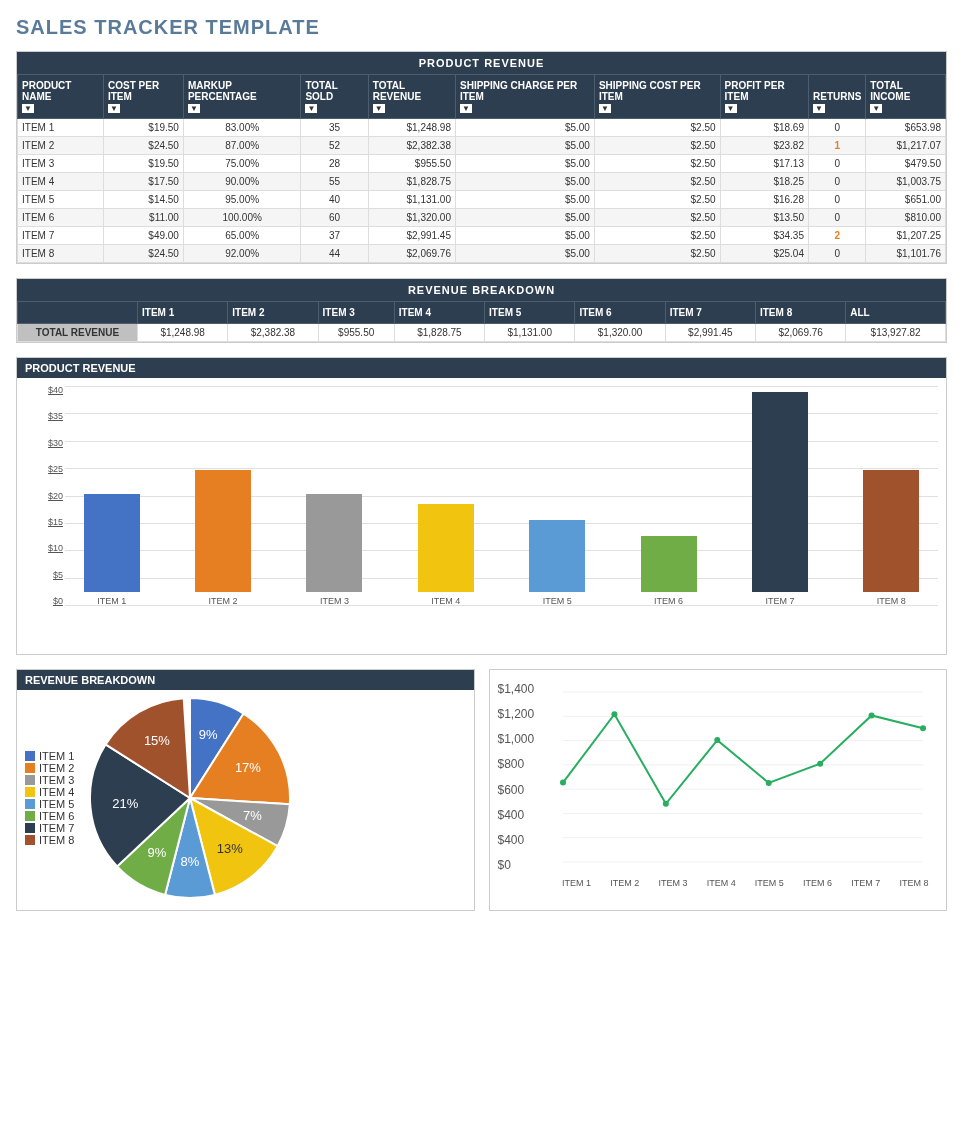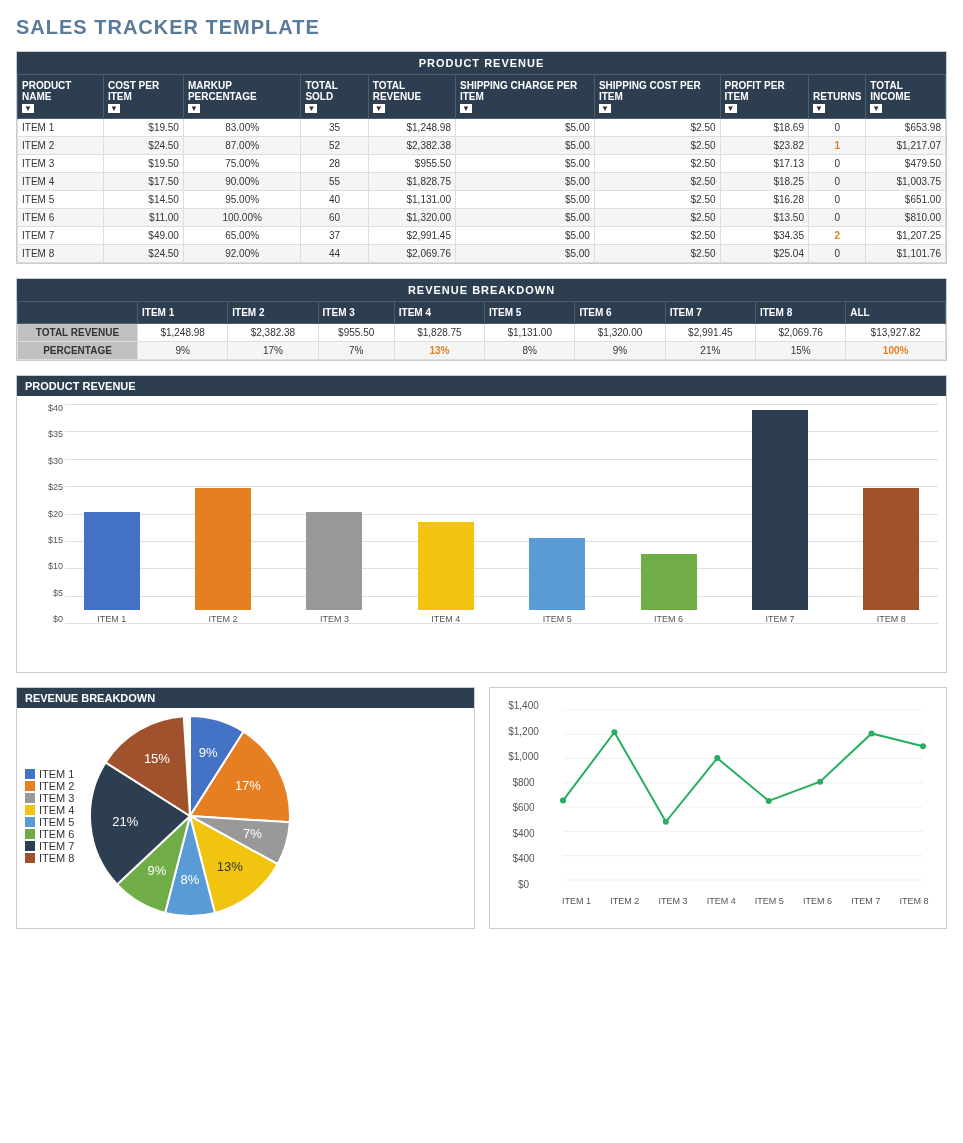--- a/index.html
+++ b/index.html
@@ -24,21 +24,21 @@
     .breakdown-table td.label { background: #c0c0c0; font-weight: bold; }
     .breakdown-table td.highlight { color: #e67e22; font-weight: bold; }
     .breakdown-table td { text-align: center; }
 
     
     .chart-section { border: 1px solid #ccc; padding: 8px; margin-bottom: 14px; }
     .chart-title { background: #2d3e50; color: #fff; font-size: 11px; font-weight: bold; padding: 4px 8px; margin: -8px -8px 8px -8px; }
 
     .bar-chart-container { position: relative; width: 100%; height: 260px; }
     .bar-chart-inner { display: flex; align-items: flex-end; height: 220px; padding-left: 40px; gap: 18px; position: relative; }
-    .y-axis { position: absolute; left: 0; top: 0; height: 220px; display: flex; flex-direction: column; justify-content: space-between; align-items: flex-end; width: 38px; font-size: 9px; color: #555; }
+    .y-axis { position: absolute; left: 0; top: 0; height: 220px; display: flex; flex-direction: column; justify-content: space-between; align-items: flex-end; width: 38px; font-size: 9px; color: #555; text-decoration: underline; }
     .y-label { line-height: 1; }
     .bar-group { display: flex; flex-direction: column; align-items: center; flex: 1; height: 100%; justify-content: flex-end; }
     .bar { width: 60%; min-width: 30px; border-radius: 0; }
     .bar-label { font-size: 9px; color: #555; margin-top: 4px; text-align: center; }
     .grid-lines { position: absolute; left: 40px; right: 0; top: 0; height: 220px; display: flex; flex-direction: column; justify-content: space-between; pointer-events: none; }
     .grid-line { width: 100%; border-top: 1px solid #e0e0e0; }
 
     
     .charts-row { display: flex; gap: 14px; margin-bottom: 14px; }
     .chart-half { flex: 1; border: 1px solid #ccc; padding: 8px; }
@@ -199,32 +199,20 @@
           <td class="label">TOTAL REVENUE</td>
           <td class="">$1,248.98</td>
           <td class="">$2,382.38</td>
           <td class="">$955.50</td>
           <td class="">$1,828.75</td>
           <td class="">$1,131.00</td>
           <td class="">$1,320.00</td>
           <td class="">$2,991.45</td>
           <td class="">$2,069.76</td>
           <td class="">$13,927.82</td>
-        </tr>
-        <tr>
-          <td class="label">PERCENTAGE</td>
-          <td class="">9%</td>
-          <td class="">17%</td>
-          <td class="">7%</td>
-          <td class="highlight">13%</td>
-          <td class="">8%</td>
-          <td class="">9%</td>
-          <td class="">21%</td>
-          <td class="">15%</td>
-          <td class="highlight">100%</td>
         </tr>
       </tbody>
   </table>
 </div>
 
 <div class="chart-section section">
   <div class="chart-title">PRODUCT REVENUE</div>
   <div class="bar-chart-container">
     <div class="grid-lines" id="grid-lines">
         <div class="grid-line"></div>
@@ -340,21 +328,21 @@
           <path d="M 0 0 L -0.684547105928689 -0.7289686274214113 A 1 1 0 0 1 0.535826794978996 -0.8443279255020155 Z" fill="#2d3e50" stroke="#fff" stroke-width="0.02"></path>
           <text x="-0.061170403657034654" y="-0.647115276992002" text-anchor="middle" dominant-baseline="middle" font-size="0.13" fill="#fff" transform="rotate(90, -0.061170403657034654, -0.647115276992002)">21%</text>
           <path d="M 0 0 L 0.535826794978996 -0.8443279255020155 A 1 1 0 0 1 0.9980267284282716 -0.06279051952931326 Z" fill="#a0522d" stroke="#fff" stroke-width="0.02"></path>
           <text x="0.5594823175525631" y="-0.3308769202377418" text-anchor="middle" dominant-baseline="middle" font-size="0.13" fill="#fff" transform="rotate(90, 0.5594823175525631, -0.3308769202377418)">15%</text>
         </svg>
     </div>
   </div>
 
   <div class="chart-half">
     <div style="position:relative; height:220px; padding-left:55px; margin-top:4px;">
-      <div style="position:absolute; left:0; top:0; height:190px; display:flex; flex-direction:column; justify-content:space-between; align-items:center; width:52px; font-size:10px; color:#555;" id="line-y-axis">
+      <div style="position:absolute; left:0; top:0; height:190px; display:flex; flex-direction:column; justify-content:space-between; align-items:flex-start; width:52px; font-size:12px; color:#555;" id="line-y-axis">
           <div>$1,400</div>
           <div>$1,200</div>
           <div>$1,000</div>
           <div>$800</div>
           <div>$600</div>
           <div>$400</div>
           <div>$400</div>
           <div>$0</div>
         </div>
       <svg id="line-svg" style="width:100%; height:190px; overflow:visible;">

